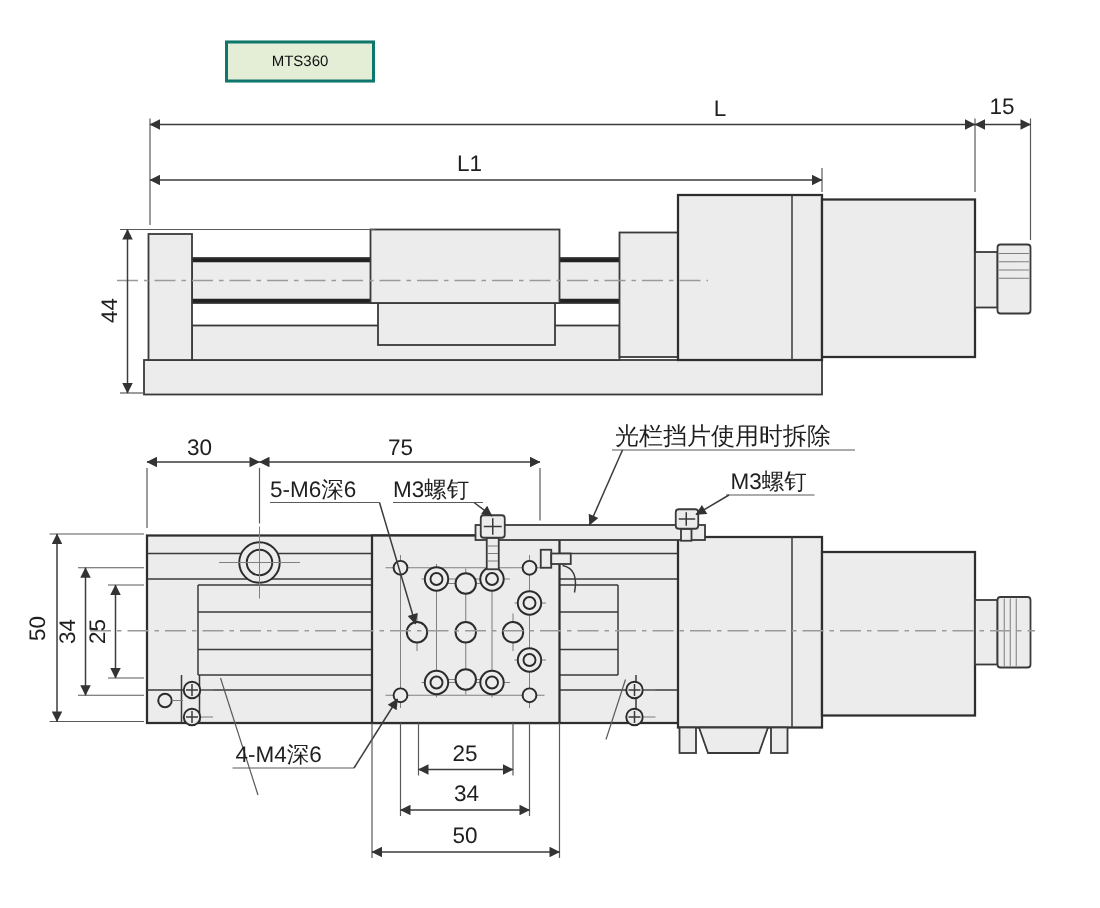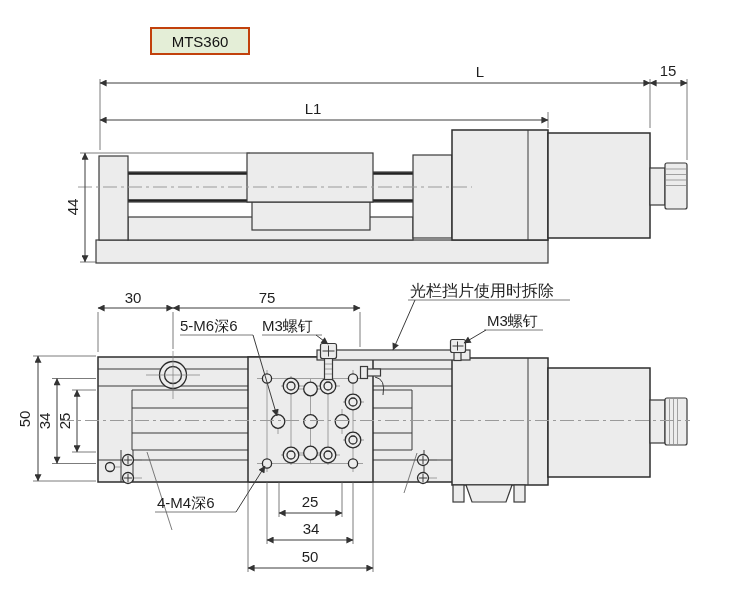--- a/index.html
+++ b/index.html
@@ -1,20 +1,20 @@
 <!DOCTYPE html>
 <html><head>
 <meta charset="utf-8">
 <style>
   html,body{margin:0;padding:0;background:#fff;}
   #canvas{position:relative;width:733px;height:605px;background:#ffffff;overflow:hidden;
           font-family:"Liberation Sans","DejaVu Sans",sans-serif;}
   #model-badge{position:absolute;left:150px;top:27px;width:96px;height:24px;
-               background:#e4eed7;border:2px solid #c2410c;display:flex;
-               align-items:center;justify-content:center;font-size:15px;color:#111;}
+               background:#e4eed7;border:2px solid #0f766e;display:flex;
+               align-items:center;justify-content:center;font-size:10px;color:#111;}
   svg{position:absolute;left:0;top:0;}
   .fill{fill:#ececec;stroke:#3a3a3a;stroke-width:1.2;}
   .fillbold{fill:#ececec;stroke:#2e2e2e;stroke-width:1.5;}
   .ln{stroke:#3a3a3a;stroke-width:1;fill:none;}
   .thick{stroke:#222;stroke-width:2.6;fill:none;}
   .thin{stroke:#808080;stroke-width:.7;fill:none;}
   .cl{stroke:#9a9a9a;stroke-width:1;fill:none;stroke-dasharray:14 4 3 4;}
   .dim{stroke:#3c3c3c;stroke-width:1;fill:none;}
   .ext{stroke:#5a5a5a;stroke-width:.8;fill:none;}
   .hole{fill:#ececec;stroke:#2b2b2b;stroke-width:1.3;}

